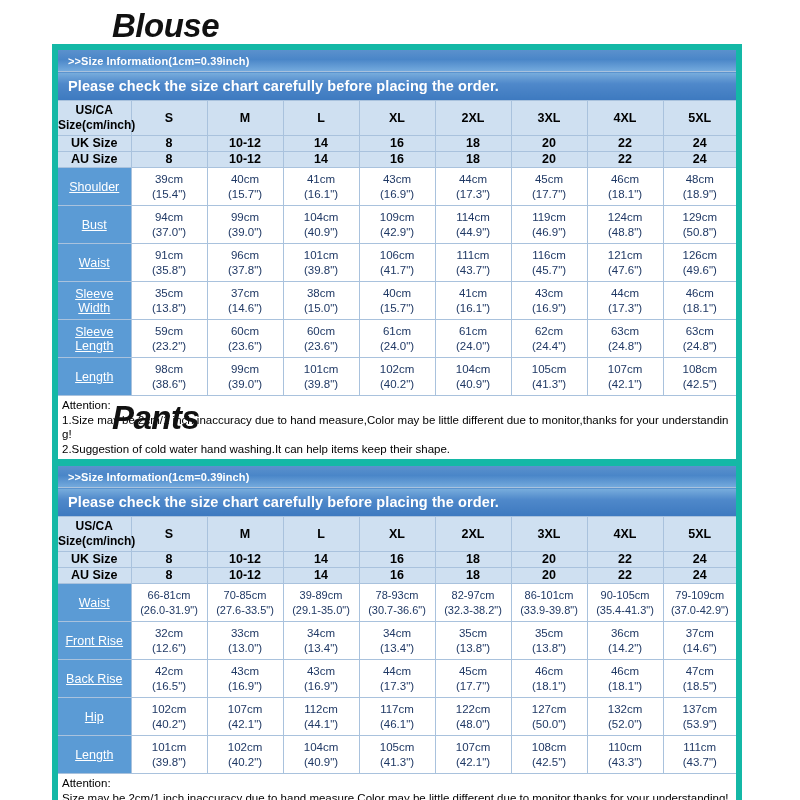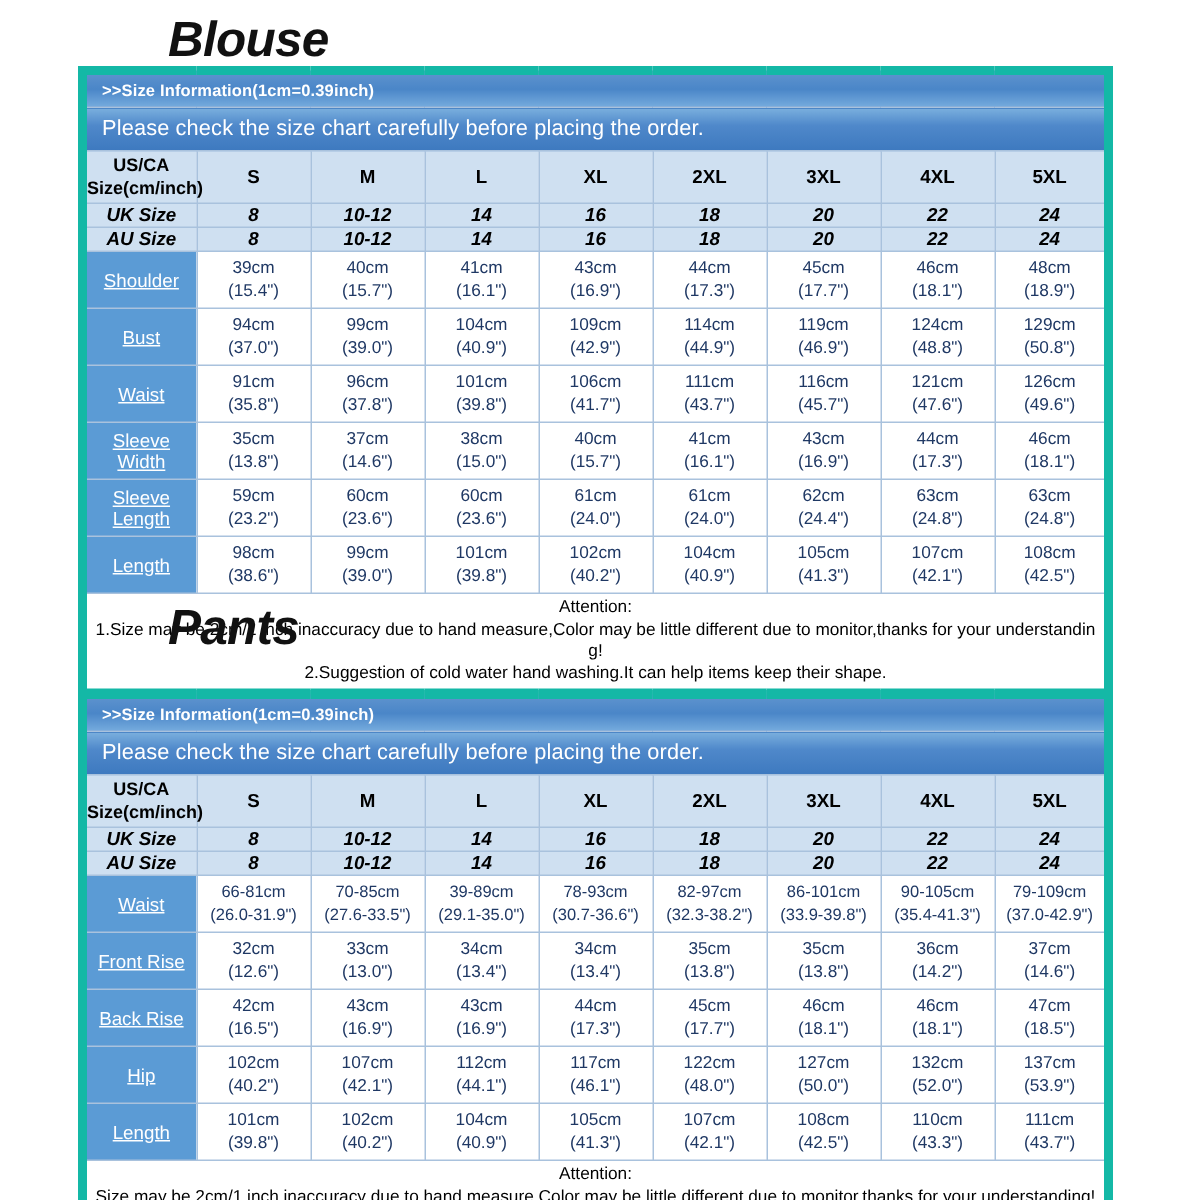--- a/index.html
+++ b/index.html
@@ -65,42 +65,41 @@
     font-size: 11px;
     font-weight: bold;
     padding: 3px 0 3px 10px !important;
     height: 15px;
     letter-spacing: 0.1px;
   }
   .banner-big {
     background: linear-gradient(to bottom, #79aedd 0%, #4f88ca 40%, #3d79bf 100%);
     color: #ffffff;
     font-size: 14.5px;
-    font-weight: normal;
+    font-weight: bold;
     padding: 4px 0 5px 10px !important;
     height: 19px;
     letter-spacing: 0.1px;
   }
 
   
   .hdr-cell {
     background: #cfe0f1;
     color: #000000;
     font-weight: bold;
     font-size: 12.5px;
     text-align: center;
     height: 34px;
     line-height: 15px;
   }
   .hdr-cell.two-line { font-size: 12px; text-align: center; }
   .hdr-row-small .hdr-cell {
     height: 15px;
     line-height: 15px;
     font-size: 12.5px;
-    font-style: italic;
   }
 
   
   .row-label {
     background: #5b9bd5;
     color: #ffffff;
     font-size: 12.5px;
     text-align: center;
     height: 37px;
     padding: 0 2px !important;
@@ -117,21 +116,21 @@
   .data-cell .cm { display: block; }
   .data-cell .inch { display: block; }
   .data-cell.range { font-size: 11px; }
 
   
   .attention {
     background: #ffffff;
     color: #000000;
     font-size: 11.5px;
     line-height: 14.5px;
-    text-align: center;
+    text-align: left;
     padding: 2px 4px 3px 4px !important;
   }
   .attention div { white-space: nowrap; overflow: hidden; }
 </style>
 </head>
 <body>
 
 <div id="blouse-block" class="chart-block">
   <div class="chart-title">Blouse</div>
   <div class="table-wrap">

